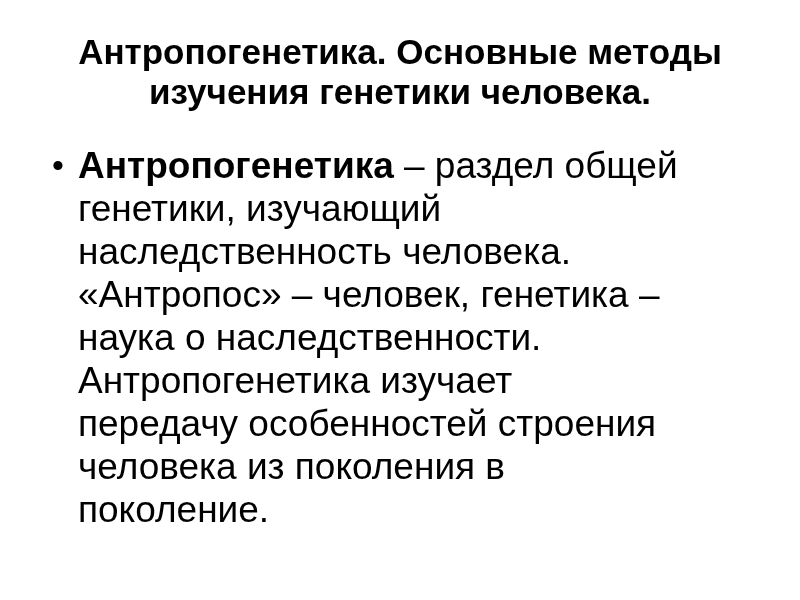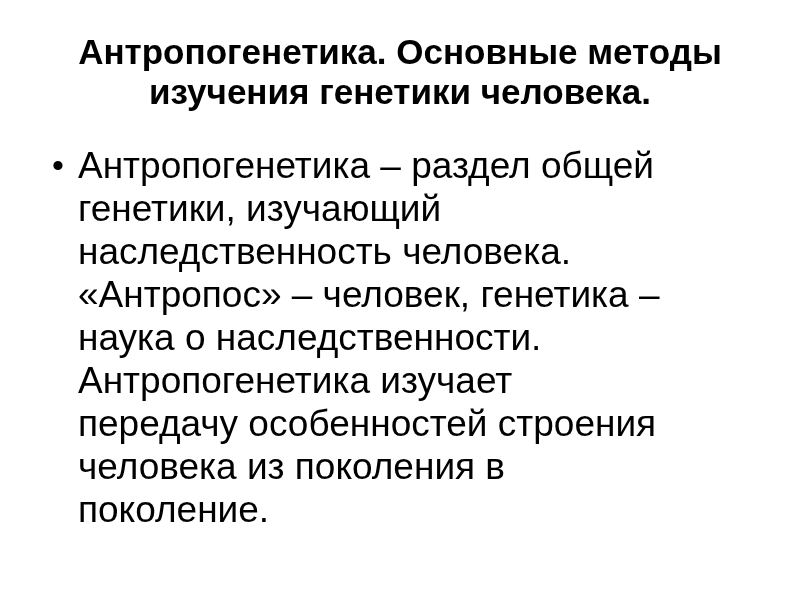--- a/index.html
+++ b/index.html
@@ -35,21 +35,21 @@
     line-height: 43px;
   }
   .bullet-marker {
     position: absolute;
     left: 0;
     top: 0;
     font-size: 34px;
     line-height: 43px;
   }
   .bullet-lead {
-    font-weight: normal;
+    font-weight: bold;
   }
   .bullet-rest {
     white-space: pre-line;
   }
 </style>
 </head>
 <body>
 
 <div class="slide">
 

